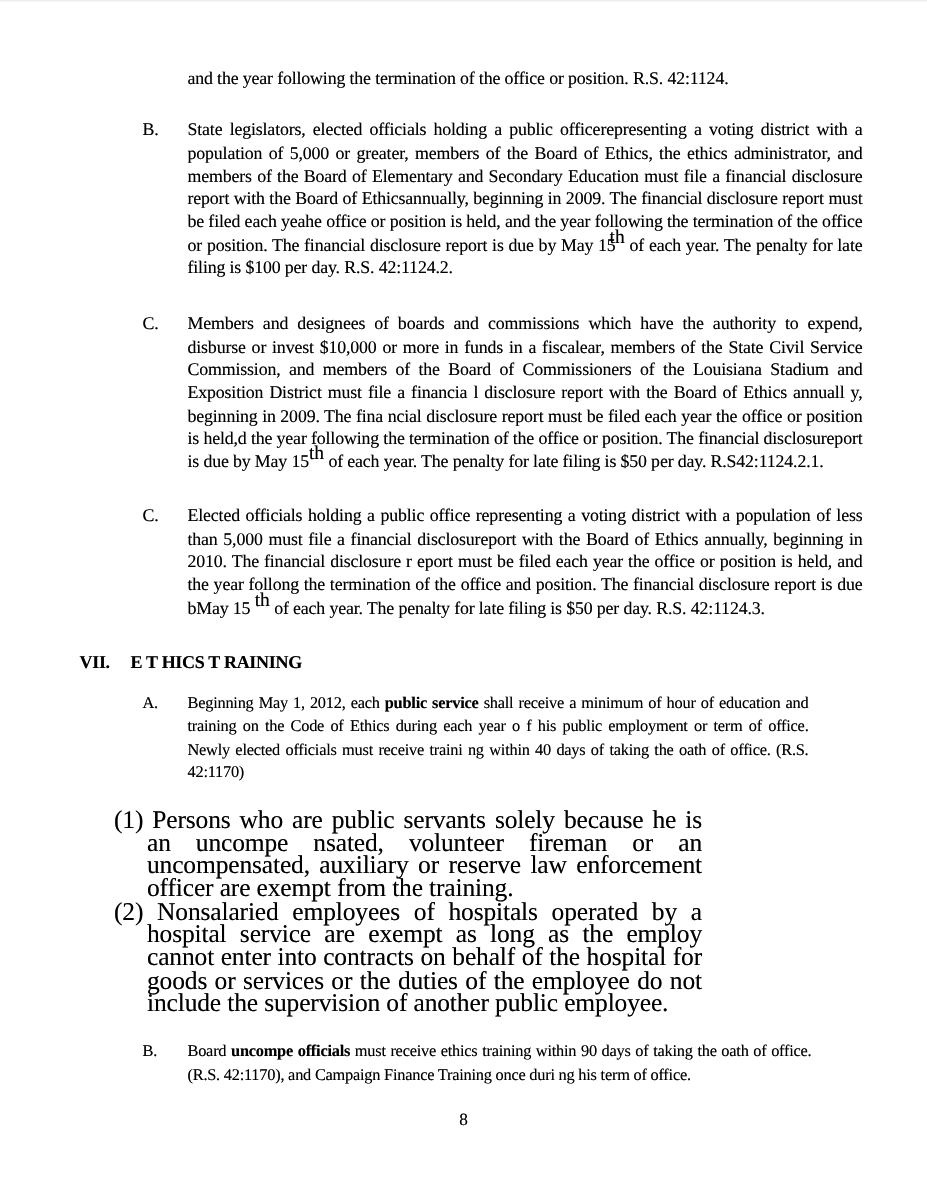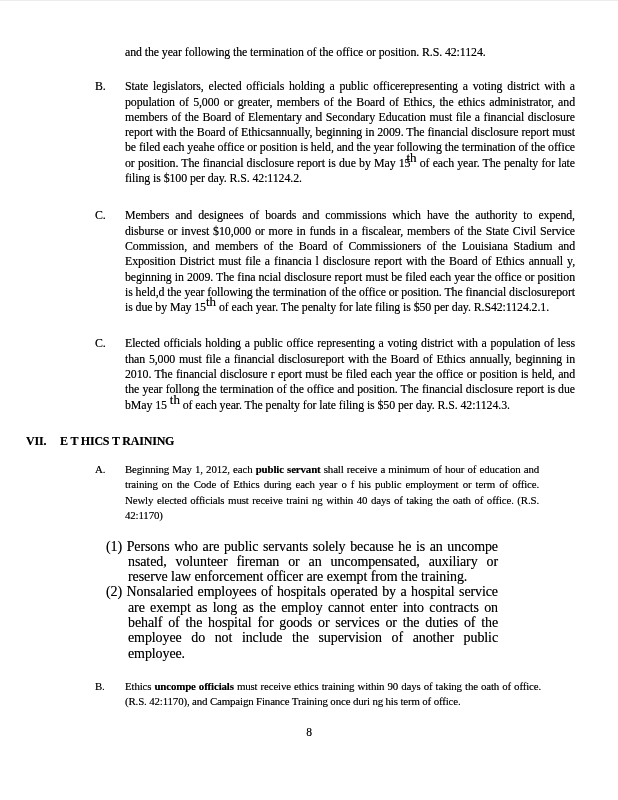--- a/index.html
+++ b/index.html
@@ -24,33 +24,33 @@
   .item .lbl{width:30px;flex:none;}
   .item .body{width:450px;text-align:justify;}
 
   .item-b{margin-top:19px;}
   .item-c1{margin-top:22px;}
   .item-c2{margin-top:21px;}
 
   sup{font-size:13px;line-height:0;vertical-align:super;letter-spacing:0;margin-top:39px;}
   .sup-tight{margin-left:-4px;}
 
-  .heading{display:flex;margin-left:26px;margin-top:21px;
+  .heading{display:flex;margin-left:53px;margin-top:21px;
            font-weight:bold;font-size:12px;line-height:15px;letter-spacing:-0.2px;}
   .heading .num{width:34px;flex:none;}
 
   
   .training{font-size:10.9px;line-height:15.4px;letter-spacing:-0.15px;}
   .item-a{margin-top:13px;}
   .item-a .body{width:414px;}
 
   .subitems{margin-top:15px;}
-  .subitem{margin-left:106px;width:392px;box-sizing:border-box;
+  .subitem{margin-left:76px;width:392px;box-sizing:border-box;
            padding-left:22px;text-indent:-22px;text-align:justify;
-           font-size:14px;line-height:15.3px;letter-spacing:-0.1px;}
+           font-size:17px;line-height:15.3px;letter-spacing:-0.1px;}
 
   .item-b2{margin-top:18px;}
   .item-b2 .body{width:416px;}
 
   .pagenum{margin-top:16px;text-align:center;font-size:11.5px;}
   b{font-weight:bold;}
 </style>
 </head>
 <body>
 
@@ -73,28 +73,28 @@
     <p class="body"><span>Elected officials holding a public office representing a voting district with a population of less than 5,000 must file a financial disclosureport with the Board of Ethics annually, beginning in 2010.  The financial disclosure r eport must be filed each year the office or position is held, and the year follong the termination of the office and position.  The financial disclosure report is due bMay 15 </span><sup>th</sup><span> of each year. The penalty for late filing is $50 per day.  R.S. 42:1124.3.</span></p>
   </div>
 
   <div class="heading">
     <span class="num">VII.</span>
     <span class="title">E T HICS T RAINING</span>
   </div>
 
   <div class="item item-a training">
     <span class="lbl">A.</span>
-    <p class="body"><span>Beginning May 1, 2012, each </span><b>public servant</b><span> shall receive a minimum of hour of education and training on the Code of Ethics during each year o f his public employment or term of office.  Newly elected officials must receive traini ng within 40 days of taking the oath of office. (R.S. 42:1170)</span></p>
+    <p class="body"><span>Beginning May 1, 2012, each </span><b>public service</b><span> shall receive a minimum of hour of education and training on the Code of Ethics during each year o f his public employment or term of office.  Newly elected officials must receive traini ng within 40 days of taking the oath of office. (R.S. 42:1170)</span></p>
   </div>
 
   <div class="subitems">
     <p class="subitem"><span>(1)</span>&nbsp;<span>Persons who are public servants solely because he is an uncompe nsated, volunteer fireman or an uncompensated, auxiliary or reserve law enforcement officer are exempt from the training.</span></p>
     <p class="subitem"><span>(2)</span>&nbsp;<span>Nonsalaried employees of hospitals operated by a hospital service are exempt as long as the employ cannot enter into contracts on behalf of the hospital for goods or services or the duties of the employee do not include the supervision of another public employee.</span></p>
   </div>
 
   <div class="item item-b2 training">
     <span class="lbl">B.</span>
-    <p class="body"><span>Ethics </span><b>uncompe officials</b><span> must receive ethics training within 90 days of taking the oath of office. (R.S. 42:1170), and Campaign Finance Training once duri ng his term of office.</span></p>
+    <p class="body"><span>Board </span><b>uncompe officials</b><span> must receive ethics training within 90 days of taking the oath of office. (R.S. 42:1170), and Campaign Finance Training once duri ng his term of office.</span></p>
   </div>
 
   <p class="pagenum">8</p>
 
 </div>
 
 </body></html>

